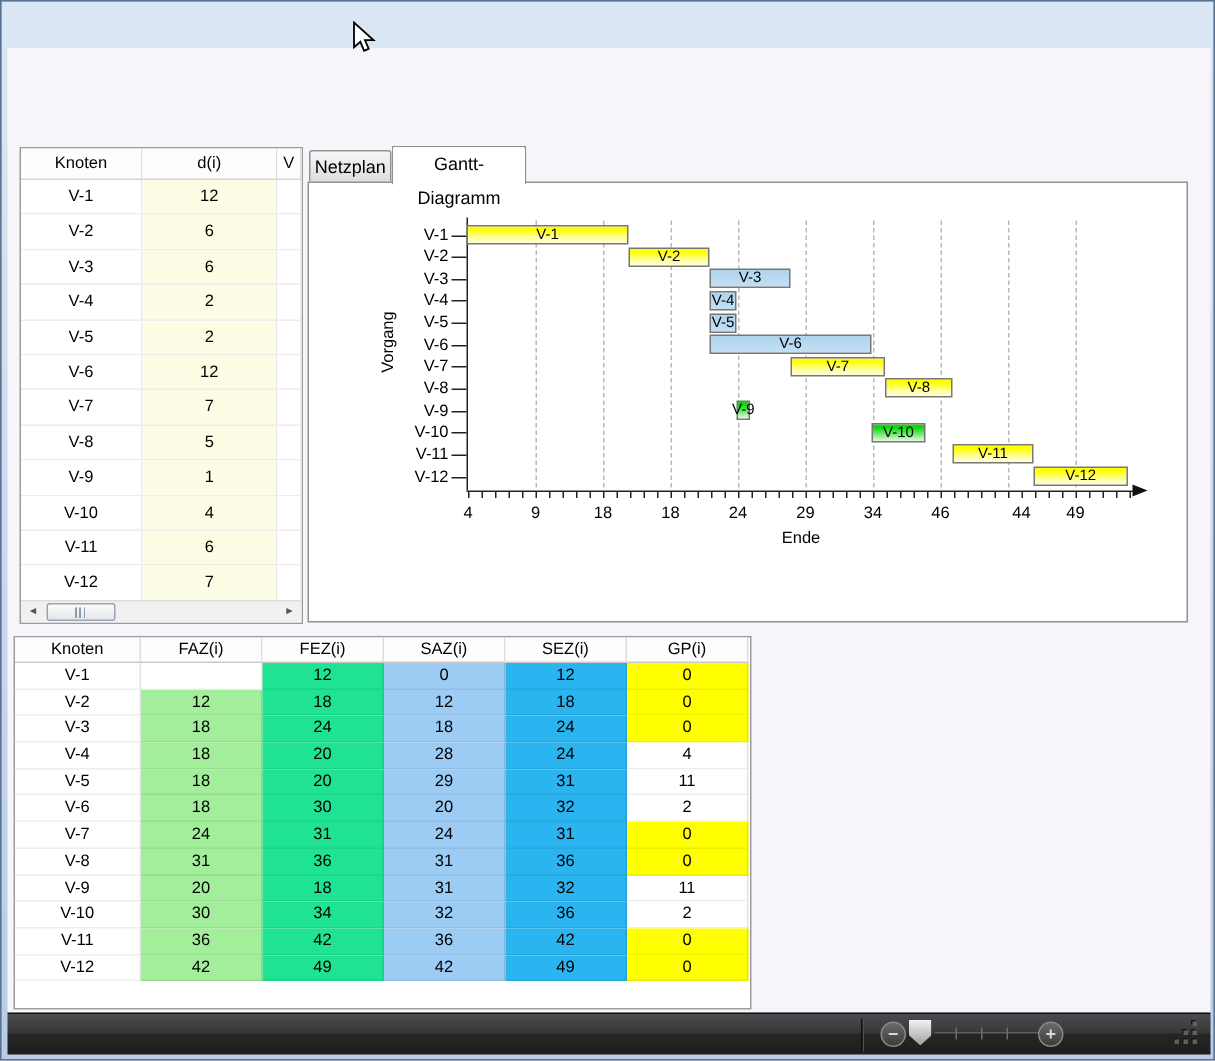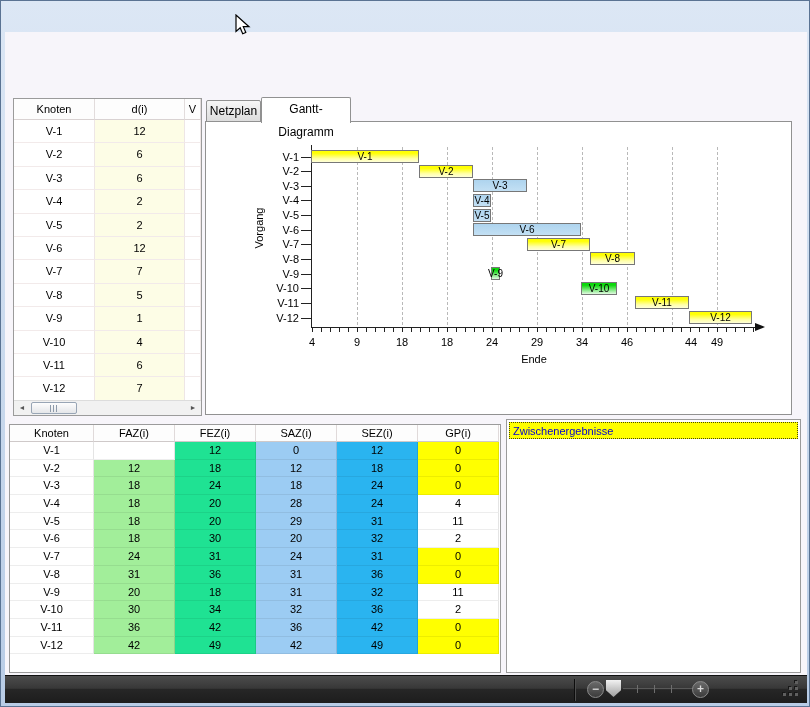--- a/index.html
+++ b/index.html
@@ -249,21 +249,21 @@
           <div class="mtick" style="left: 538px;"></div>
           <div class="mtick" style="left: 547px;"></div>
           <div class="xlab" style="left: 91px;">4</div>
           <div class="xlab" style="left: 136px;">9</div>
           <div class="xlab" style="left: 181px;">18</div>
           <div class="xlab" style="left: 226px;">18</div>
           <div class="xlab" style="left: 271px;">24</div>
           <div class="xlab" style="left: 316px;">29</div>
           <div class="xlab" style="left: 361px;">34</div>
           <div class="xlab" style="left: 406px;">46</div>
-          <div class="xlab" style="left: 470px;">44</div>
+          <div class="xlab" style="left: 460px;">44</div>
           <div class="xlab" style="left: 496px;">49</div>
           <div class="bar yellow" style="left: 105px; width: 108px; top: 28px;">V-1</div>
           <div class="bar yellow" style="left: 213px; width: 54px; top: 42.64px;">V-2</div>
           <div class="bar blue" style="left: 267px; width: 54px; top: 57.28px;">V-3</div>
           <div class="bar blue" style="left: 267px; width: 18px; top: 71.92px;">V-4</div>
           <div class="bar blue" style="left: 267px; width: 18px; top: 86.56px;">V-5</div>
           <div class="bar blue" style="left: 267px; width: 108px; top: 101.2px;">V-6</div>
           <div class="bar yellow" style="left: 321px; width: 63px; top: 115.84px;">V-7</div>
           <div class="bar yellow" style="left: 384px; width: 45px; top: 130.48px;">V-8</div>
           <div class="bar green" style="left: 285px; width: 9px; top: 145.12px;">V-9</div>
@@ -351,23 +351,20 @@
           <span class="bt-cell" style="background: rgb(255, 255, 0);">0</span>
           <span class="bt-cell">V-12</span>
           <span class="bt-cell" style="background: rgb(162, 238, 154);">42</span>
           <span class="bt-cell" style="background: rgb(31, 226, 147);">49</span>
           <span class="bt-cell" style="background: rgb(156, 204, 243);">42</span>
           <span class="bt-cell" style="background: rgb(42, 180, 240);">49</span>
           <span class="bt-cell" style="background: rgb(255, 255, 0);">0</span>
         </div>
     </div>
 
-    <div id="results">
-      <div id="results-header">Zwischenergebnisse</div>
-    </div>
 
   </div>
 
   <div id="statusbar">
     <div id="sb-sep"></div>
     <div class="zbtn" id="zoom-out">−</div>
     <div id="zoom-thumb"></div>
     <div id="zoom-track"></div>
     <div class="ztick" style="left:632px"></div>
     <div class="ztick" style="left:649px"></div>

